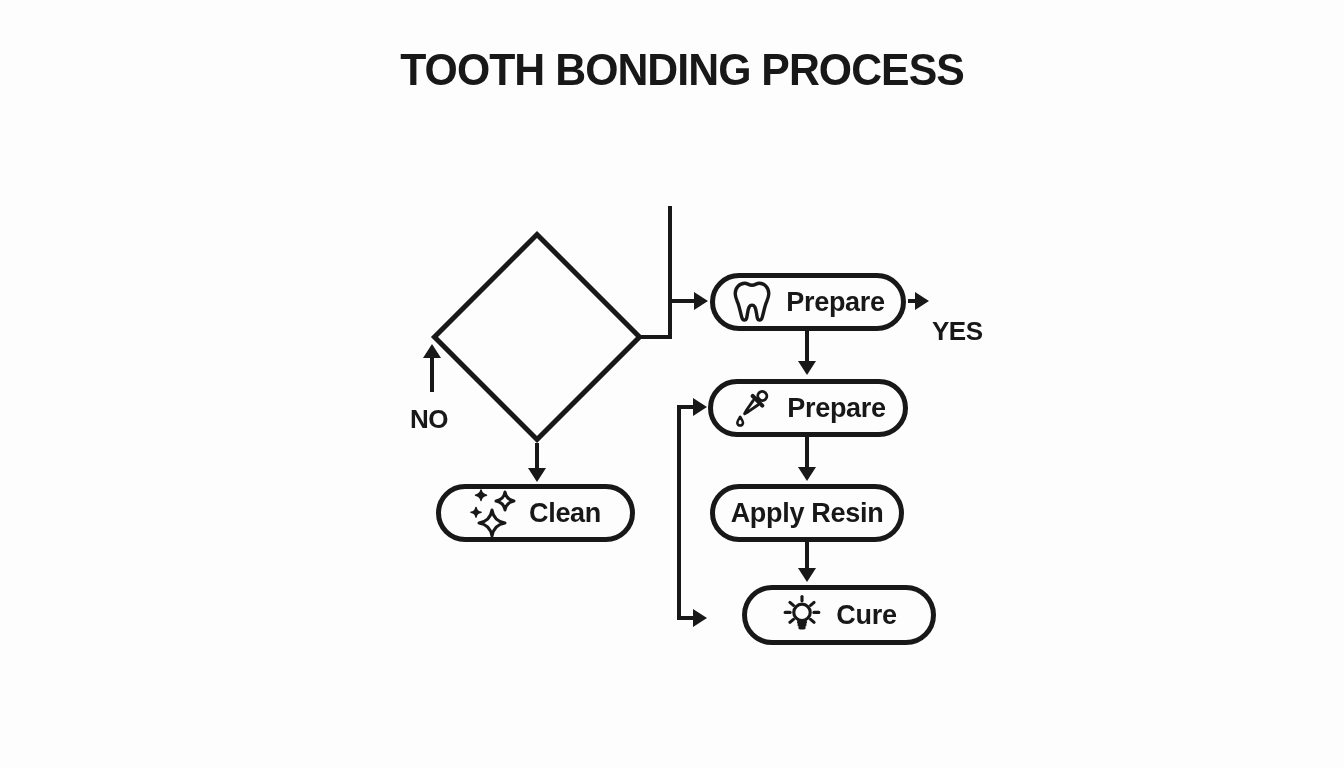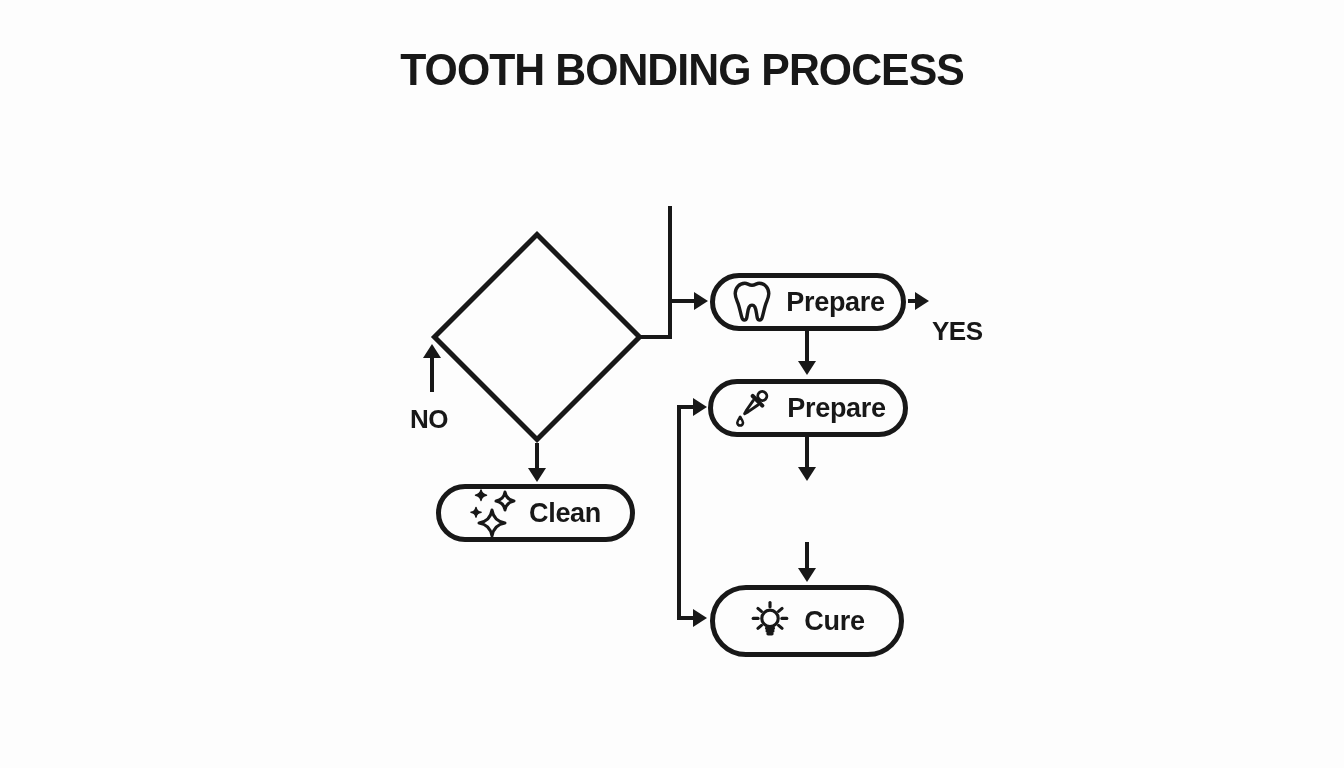--- a/index.html
+++ b/index.html
@@ -162,25 +162,28 @@
         </g>
         <path d="M6 18.2 C6.9 19.6 7.7 20.7 7.7 21.7 A1.7 1.7 0 1 1 4.3 21.7 C4.3 20.7 5.1 19.6 6 18.2 Z" stroke-width="1.5"></path>
       </svg>
     </span>
     <span>Prepare</span>
   </div>
 
   <div class="edge" style="left:805px;top:437px;width:4px;height:32px;"></div>
   <div class="ah ah-down" style="left:798px;top:467px;"></div>
 
+  <div class="pill" style="left:710px;top:484px;width:194px;height:58px;">
+    <span>Apply Resin</span>
+  </div>
 
   <div class="edge" style="left:805px;top:542px;width:4px;height:28px;"></div>
   <div class="ah ah-down" style="left:798px;top:568px;"></div>
 
-  <div class="pill" style="left:710px;top:585px;width:194px;height:72px;">
+  <div class="pill" style="left:742px;top:585px;width:194px;height:60px;">
     <span class="icon">
       <svg width="42" height="46" viewBox="0 0 24 24" fill="none" stroke="#181818" stroke-width="1.8" stroke-linecap="round">
         <circle cx="12" cy="10.5" r="4.7"></circle>
         <path d="M10.1 16.1 H13.9 M10.4 17.7 H13.6 M10.9 19.3 H13.1" stroke-width="2"></path>
         <line x1="2.4" y1="10.5" x2="5.2" y2="10.5"></line>
         <line x1="18.8" y1="10.5" x2="21.6" y2="10.5"></line>
         <line x1="12" y1="1.4" x2="12" y2="3.8"></line>
         <line x1="5.1" y1="4.8" x2="7.1" y2="6.5"></line>
         <line x1="18.9" y1="4.8" x2="16.9" y2="6.5"></line>
         <line x1="5.1" y1="16.2" x2="7.1" y2="14.5"></line>

